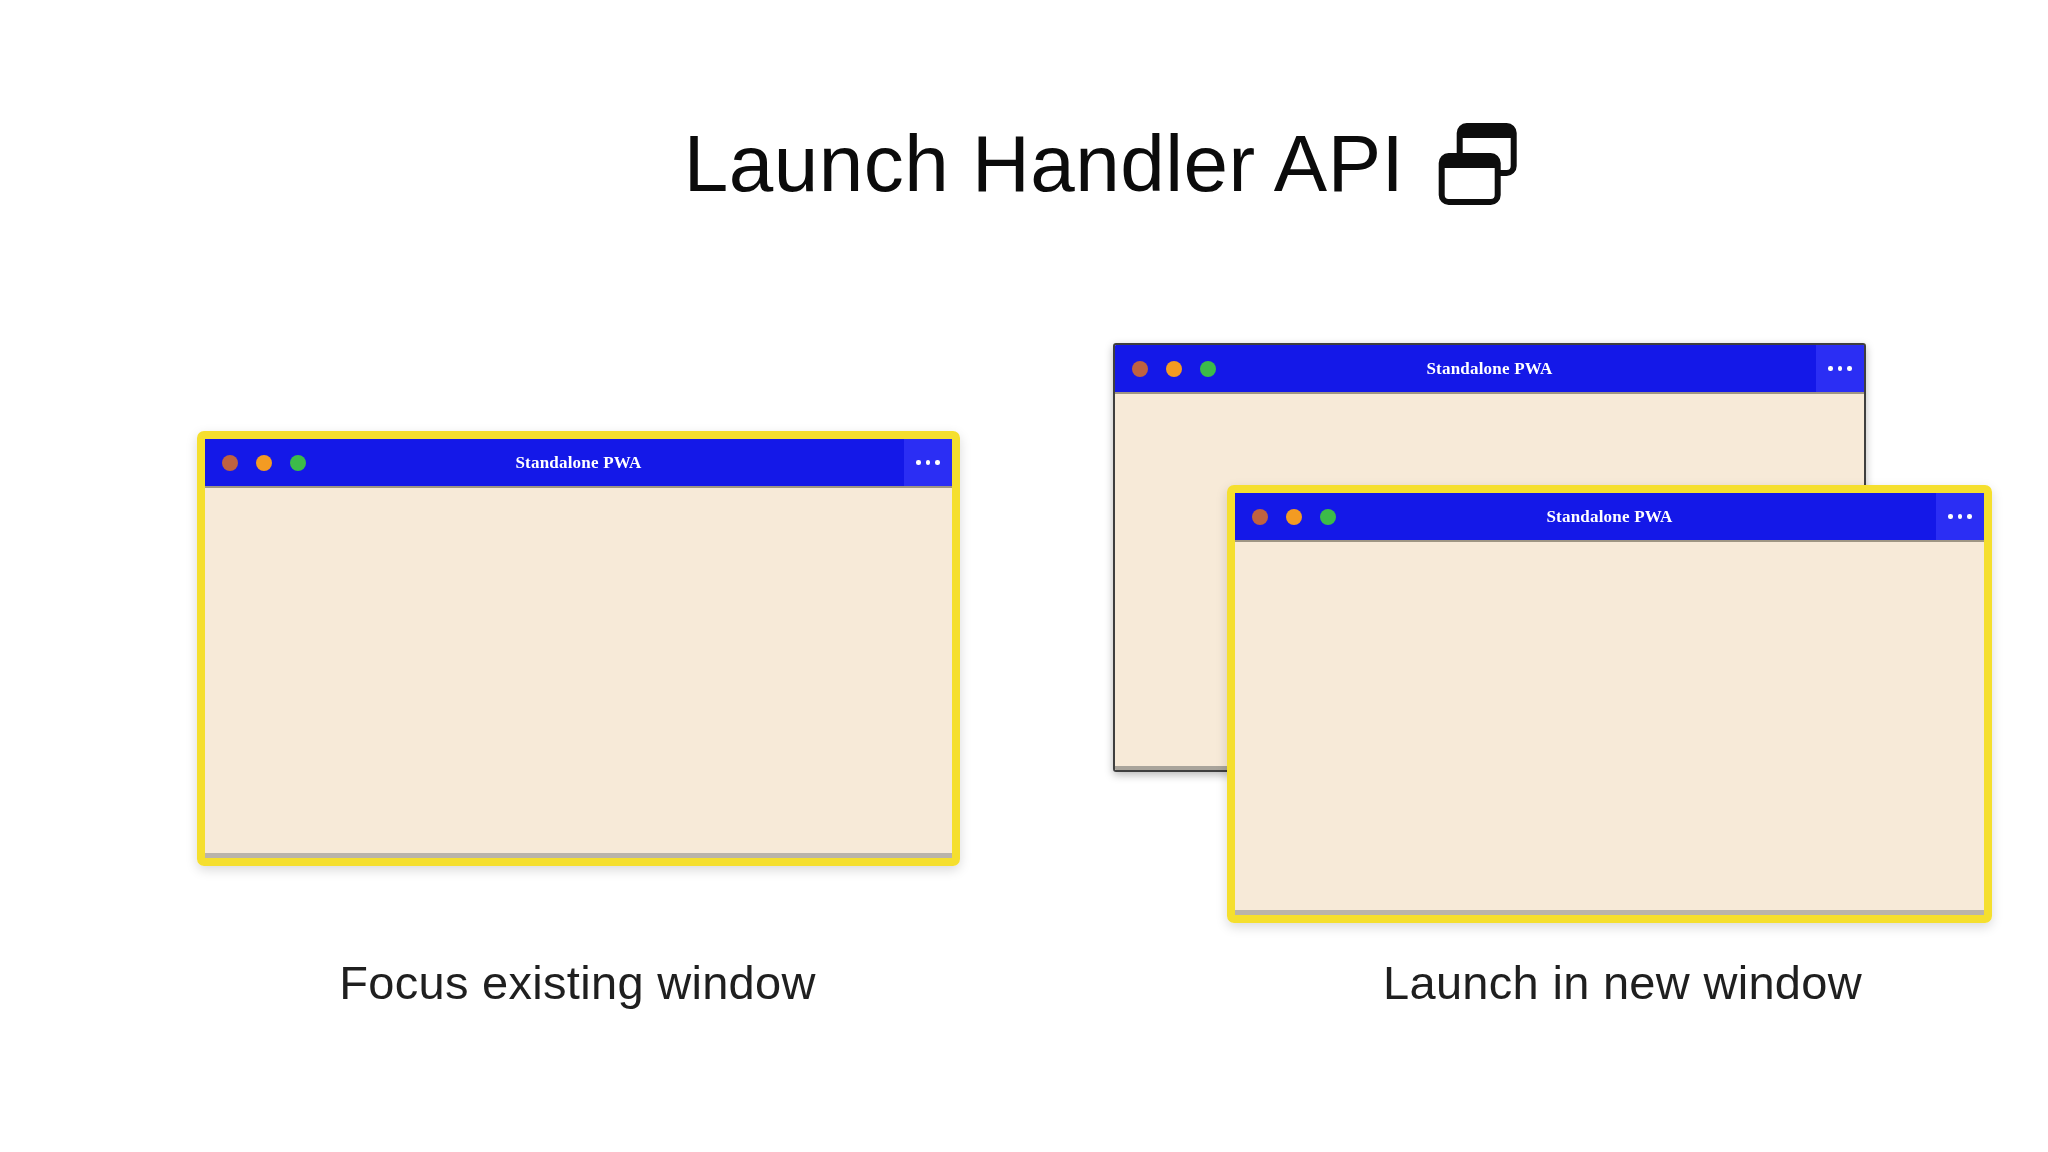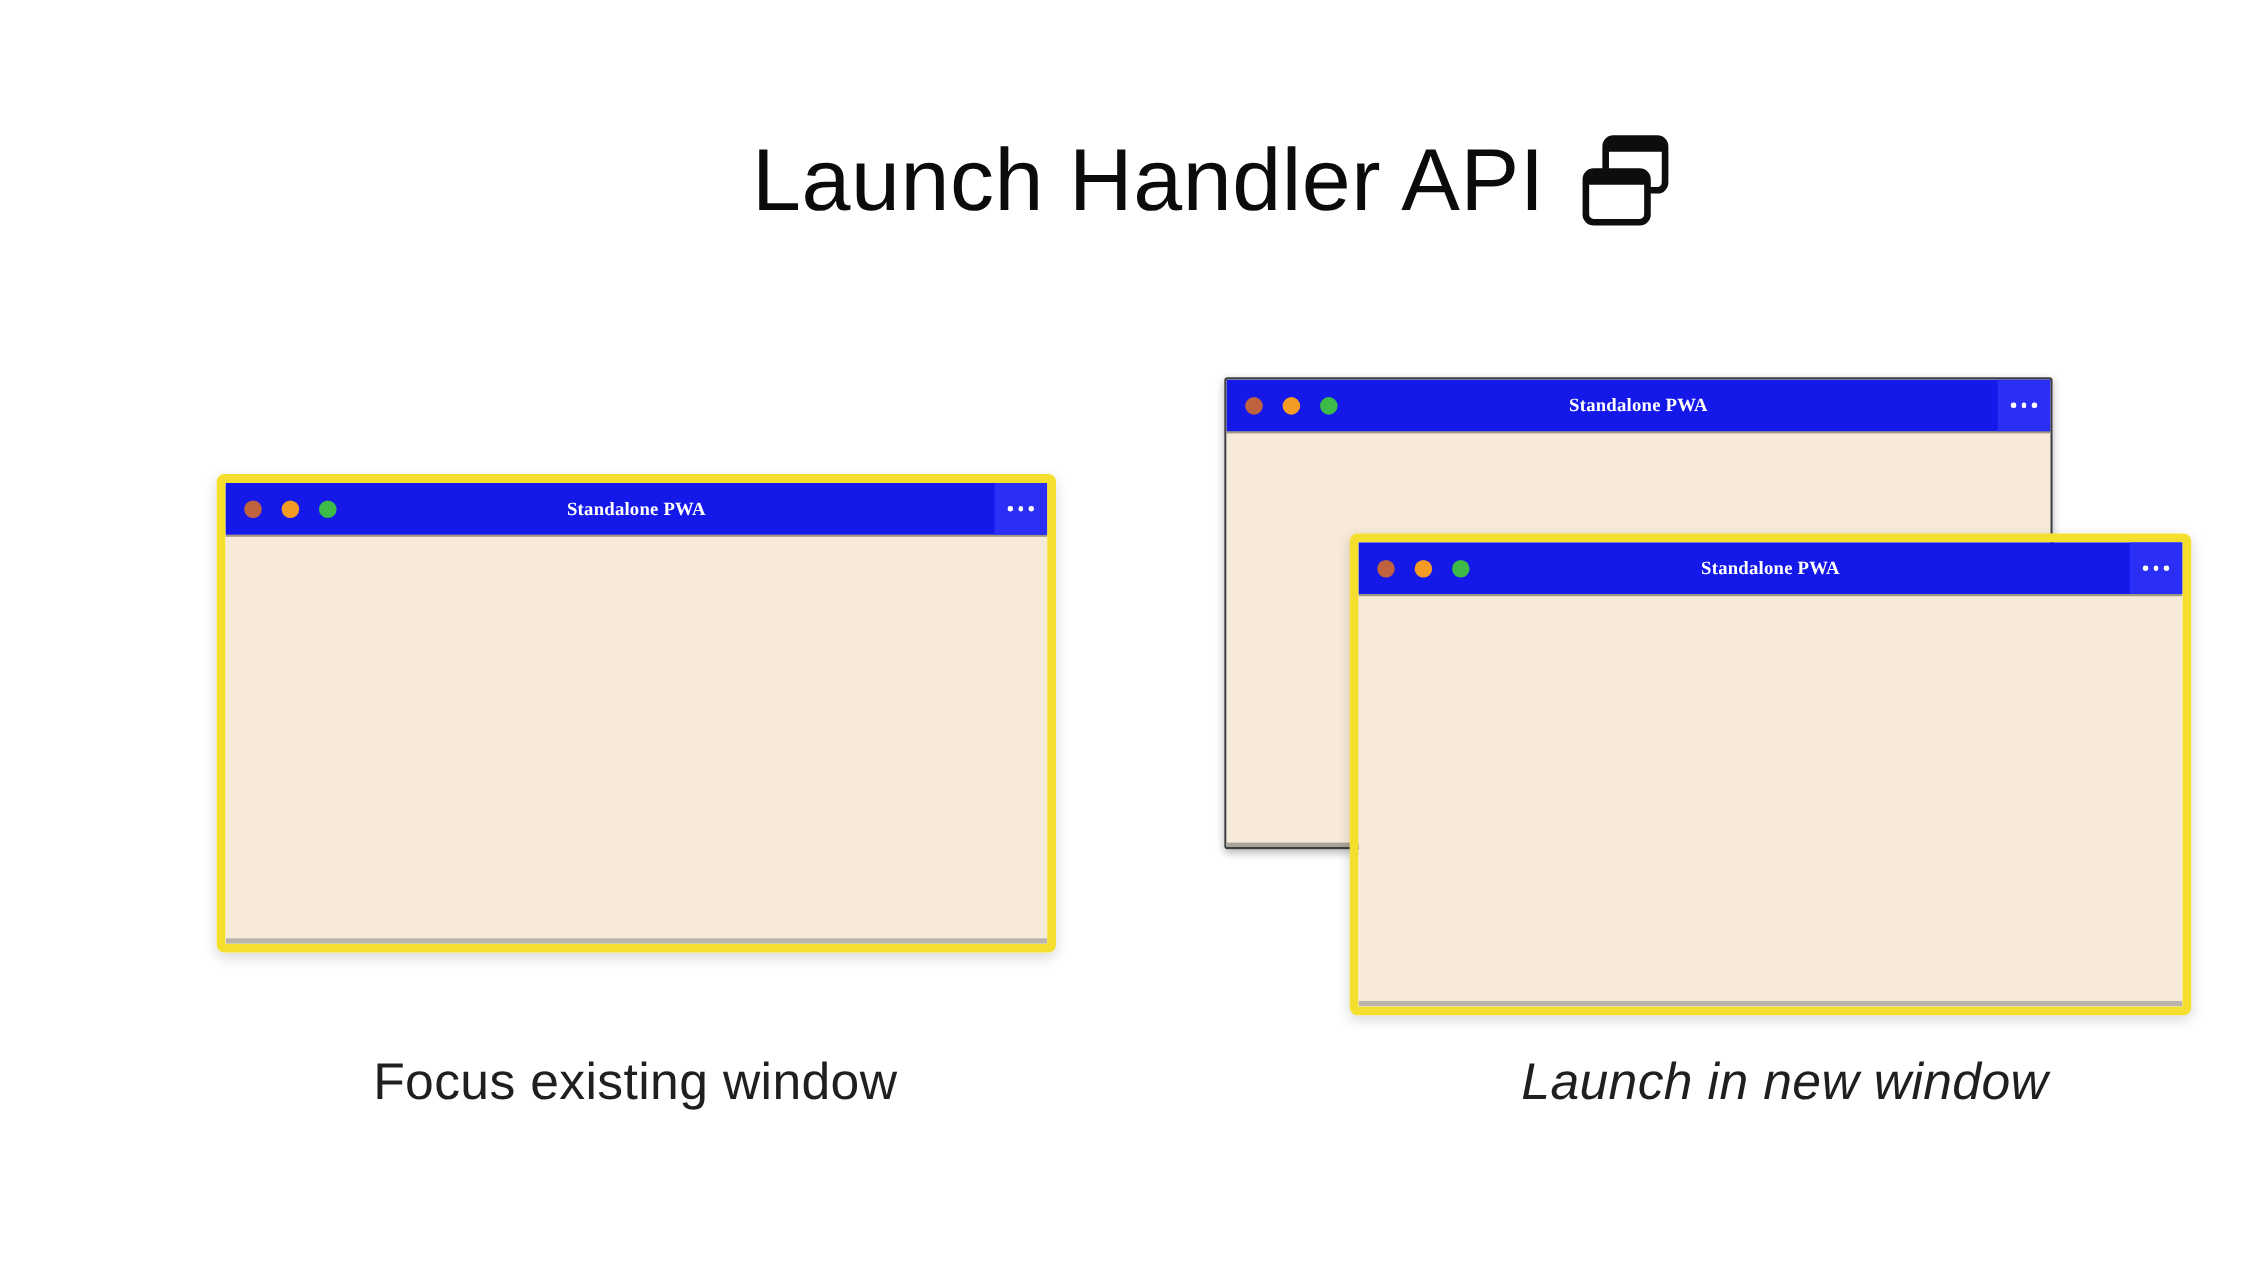--- a/index.html
+++ b/index.html
@@ -53,21 +53,21 @@
 
   .win-body { flex:1 1 auto; background:#F7EAD8;
               border-bottom:5px solid #BAB4AA; }
   .background-win .win-body { border-bottom:4px solid #A9A49B; }
 
   
   .caption { position:absolute; top:955px; text-align:center;
              font-size:47px; font-weight:400; color:#1F1F1F;
              letter-spacing:0.3px; }
   .caption-left  { left:196px;  width:763px; }
-  .caption-right { left:1240px; width:765px;font-style:italic; }
+  .caption-right { left:1240px; width:765px; }
 </style>
 </head>
 <body>
 
 <div class="header">
   <h1 class="page-title">Launch Handler API</h1>
   <div class="hdr-icon">
     <div class="glyph g-back"></div>
     <div class="glyph g-front"></div>
   </div>

